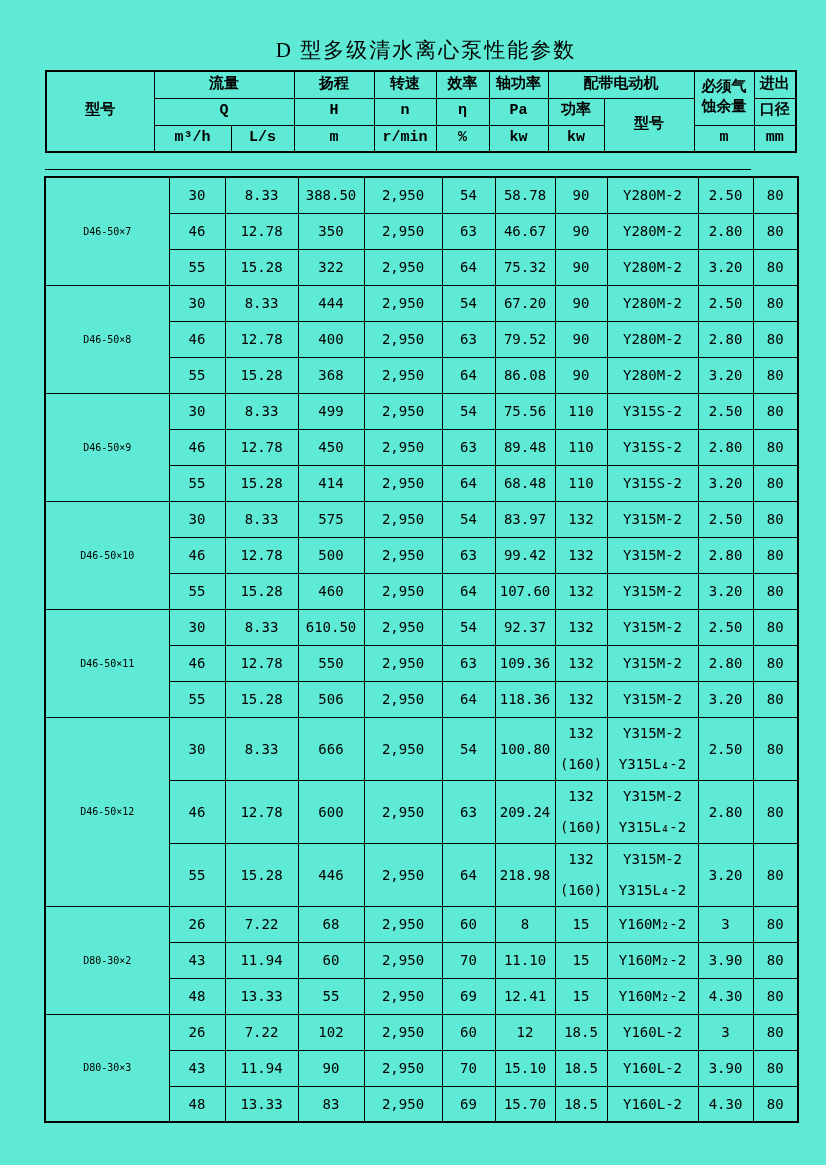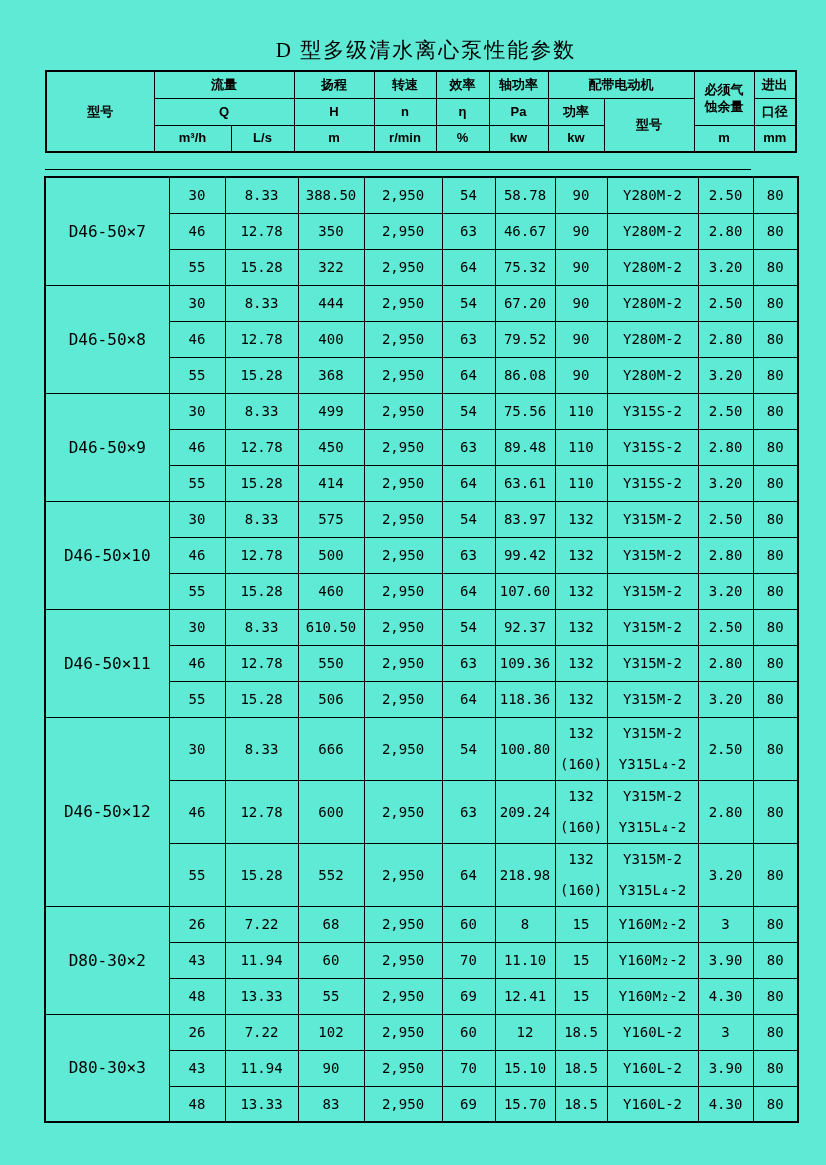--- a/index.html
+++ b/index.html
@@ -26,23 +26,24 @@
 
   
   .hdr-table {
     position: absolute; left: 45px; top: 70px;
     width: 750px;
     border: 2px solid #000;
   }
   .hdr-table td {
     border: 1px solid #000;
     font-weight: bold;
-    font-size: 13px;
+    font-size: 15px;
     white-space: pre-line;
     line-height: 1.35;
+    font-family: Liberation Mono, monospace;
   }
   .hdr-table tr { height: 27px; }
 
   
   .thin-rule {
     position: absolute; left: 45px; top: 169px;
     width: 706px; height: 0;
     border-top: 1px solid #000;
   }
 
@@ -54,21 +55,21 @@
     font-family: "DejaVu Sans Mono", monospace;
     font-size: 14px;
   }
   .body-table td {
     border: 1px solid #000;
     white-space: pre-line;
   }
   .body-table tr { height: 36px; }
   .body-table tr.tall { height: 63px; }
   .body-table td.two-line { line-height: 2.15; }
-  .model-cell { font-size: 16px; }
+  .model-cell { font-size: 10px; }
 </style>
 </head>
 <body>
 
 <div class="page">
 
   <div class="title">D 型多级清水离心泵性能参数</div>
 
   <table class="hdr-table">
     <colgroup>
@@ -236,21 +237,21 @@
           <td>Y315S-2</td>
           <td>2.80</td>
           <td>80</td>
         </tr>
         <tr>
           <td>55</td>
           <td>15.28</td>
           <td>414</td>
           <td>2,950</td>
           <td>64</td>
-          <td>63.61</td>
+          <td>68.48</td>
           <td>110</td>
           <td>Y315S-2</td>
           <td>3.20</td>
           <td>80</td>
         </tr>
         <tr>
           <td rowspan="3" class="model-cell">D46-50×10</td>
           <td>30</td>
           <td>8.33</td>
           <td>575</td>
@@ -348,21 +349,21 @@
           <td class="two-line">132
 (160)</td>
           <td class="two-line">Y315M-2
 Y315L₄-2</td>
           <td>2.80</td>
           <td>80</td>
         </tr>
         <tr class="tall">
           <td>55</td>
           <td>15.28</td>
-          <td>552</td>
+          <td>446</td>
           <td>2,950</td>
           <td>64</td>
           <td>218.98</td>
           <td class="two-line">132
 (160)</td>
           <td class="two-line">Y315M-2
 Y315L₄-2</td>
           <td>3.20</td>
           <td>80</td>
         </tr>

